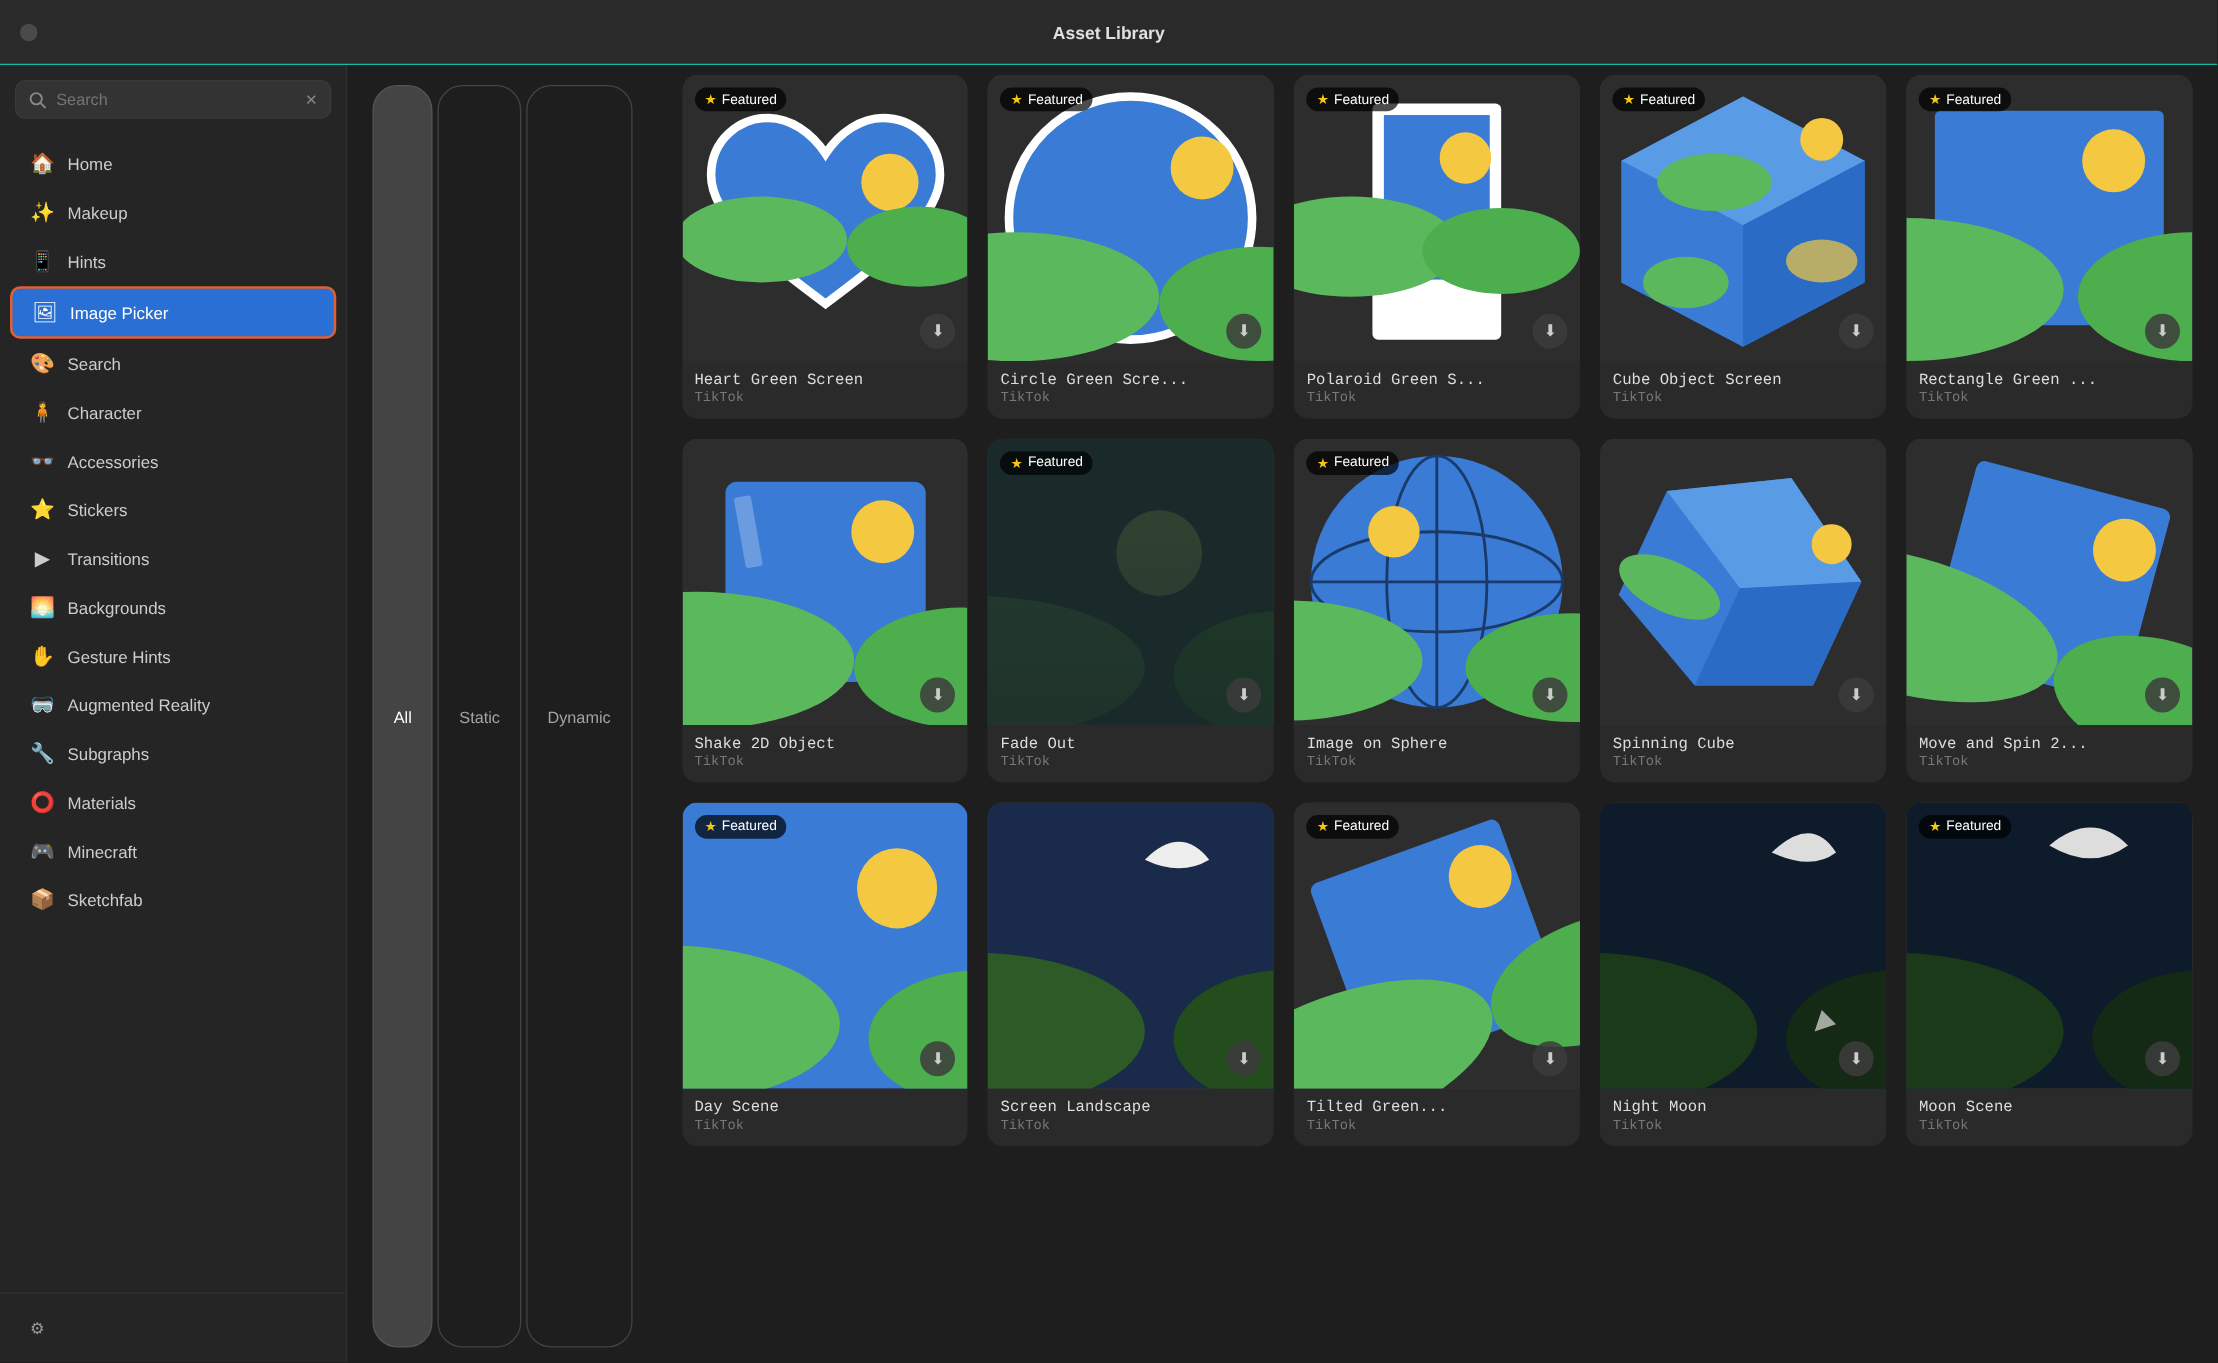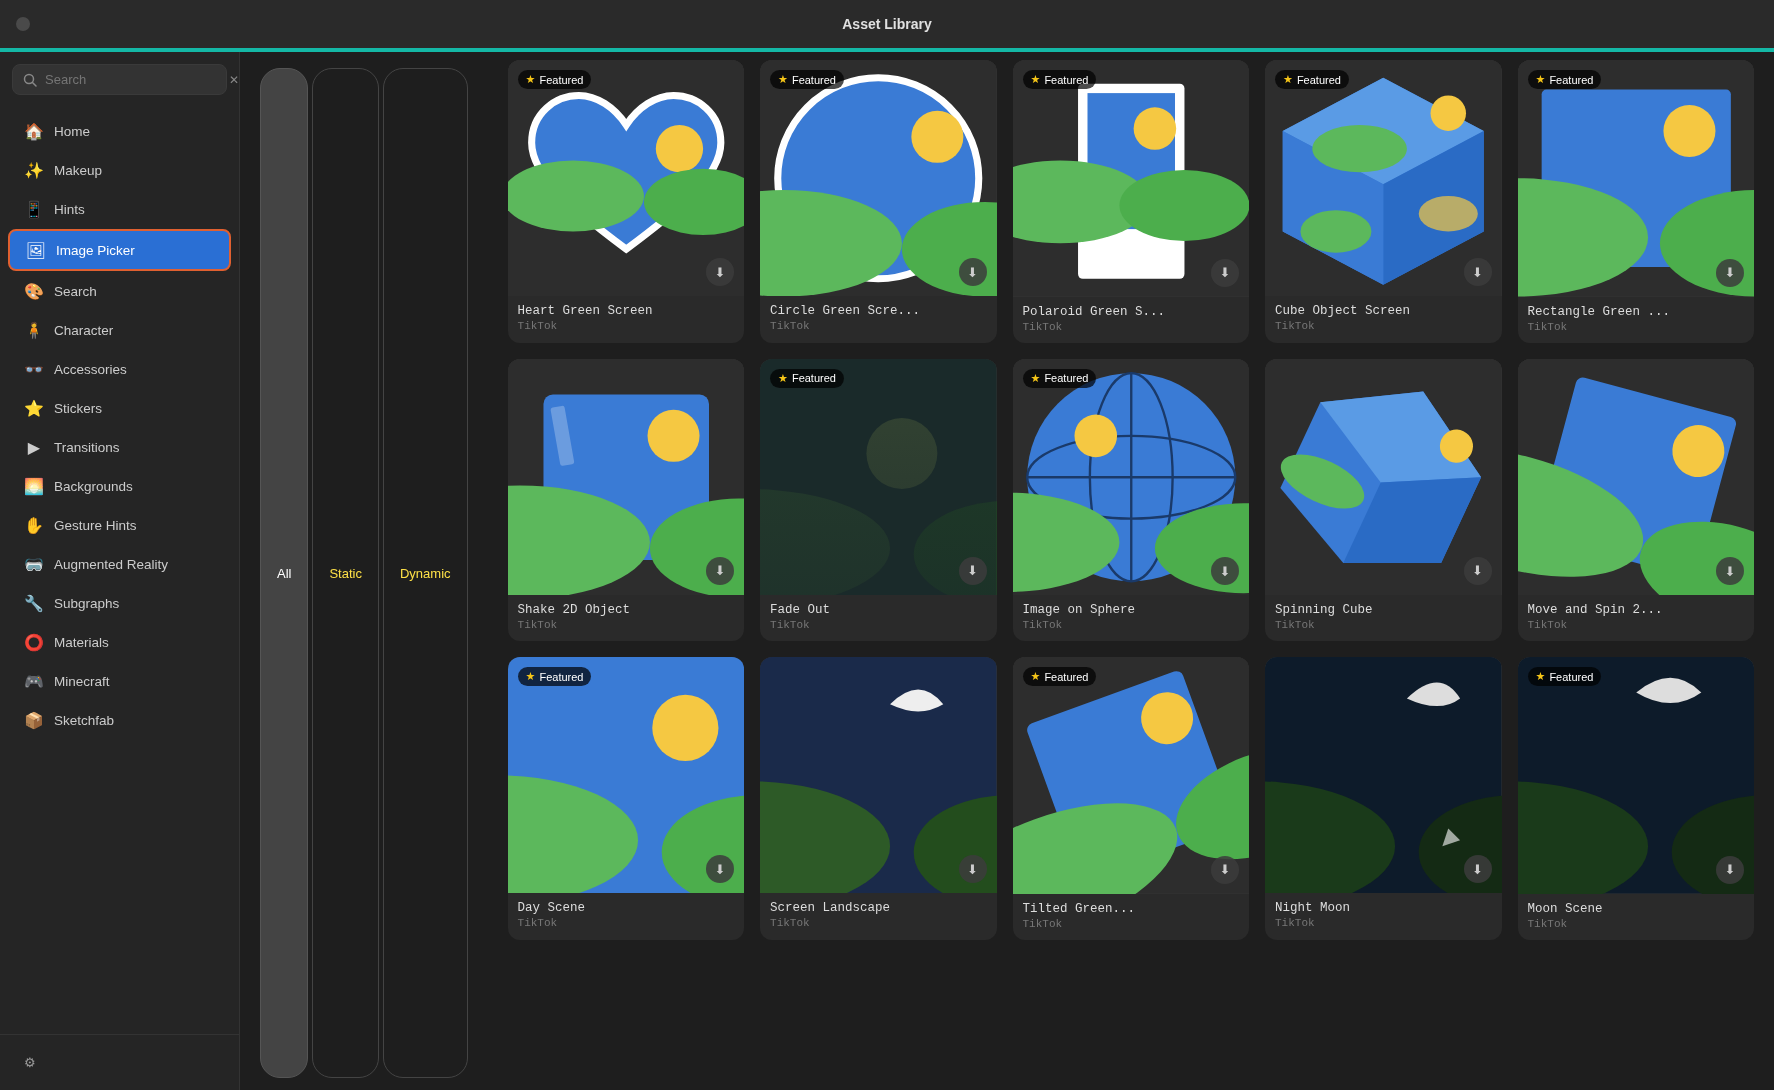--- a/index.html
+++ b/index.html
@@ -15,21 +15,21 @@
 
     
     .titlebar {
       height: 52px;
       background: #2a2a2a;
       display: flex;
       align-items: center;
       justify-content: center;
       position: relative;
       flex-shrink: 0;
-      border-bottom: 4px solid #14b8a6;
+      border-bottom: 1px solid #14b8a6;
     }
     .titlebar-controls {
       position: absolute;
       left: 16px;
       display: flex;
       gap: 8px;
       align-items: center;
     }
     .traffic-light {
       width: 14px;
@@ -45,21 +45,21 @@
 
     
     .main-layout {
       display: flex;
       flex: 1;
       overflow: hidden;
     }
 
     
     .sidebar {
-      width: 240px;
+      width: 278px;
       background: #252525;
       display: flex;
       flex-direction: column;
       flex-shrink: 0;
       border-right: 1px solid #333;
     }
     .search-bar {
       margin: 12px;
       background: #333;
       border-radius: 8px;
@@ -149,21 +149,21 @@
       padding: 16px 20px 12px;
       flex-shrink: 0;
     }
     .filter-tab {
       padding: 6px 16px;
       border-radius: 20px;
       font-size: 13px;
       cursor: pointer;
       border: 1px solid #444;
       background: transparent;
-      color: #fde047;
+      color: #a3a3a3;
     }
     .filter-tab.active {
       background: #444;
       color: #fff;
       border-color: #555;
     }
 
     
     .asset-grid {
       flex: 1;

